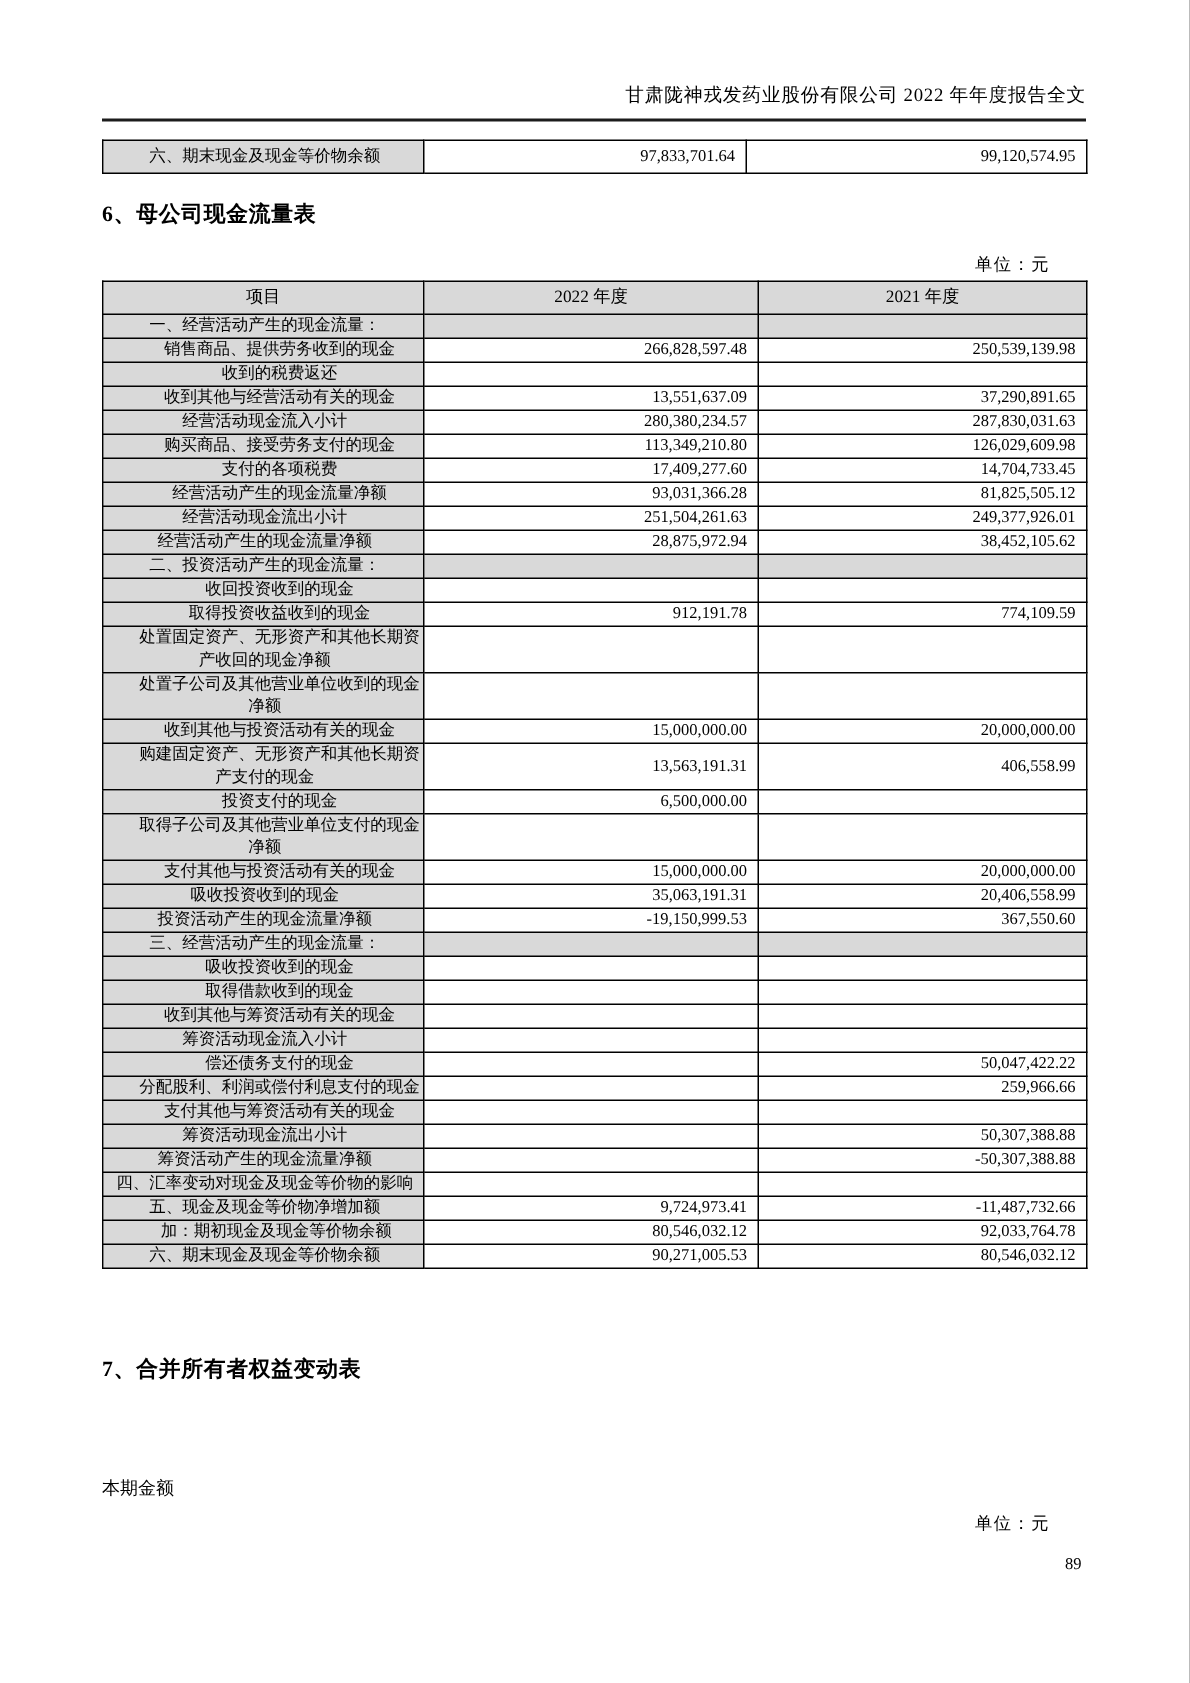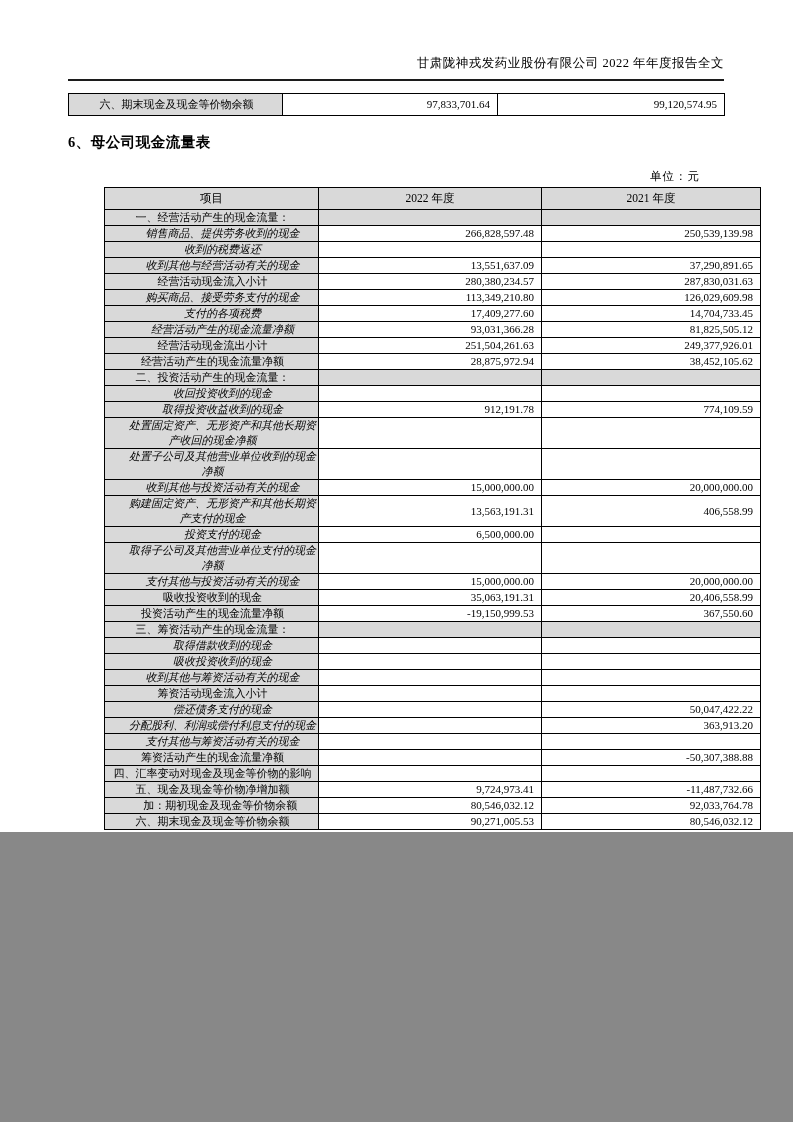--- a/index.html
+++ b/index.html
@@ -1,17 +1,17 @@
 <!DOCTYPE html>
 <html><head>
 <meta charset="utf-8">
 <style>
   html,body { margin:0; padding:0; background:#888; }
   .page {
-    position:relative; width:793px; height:832px; margin:0 auto;
+    position:relative; width:793px; height:1122px; margin:0 auto;
     background:#ffffff; color:#000;
     font-family:"Liberation Serif","DejaVu Serif",serif;
   }
   .doc-header {
     position:absolute; left:68px; width:656px; top:55px;
     text-align:right; font-size:12.5px; letter-spacing:0.5px;
     padding-bottom:7px; border-bottom:2px solid #1c1c1c;
   }
   .tbl {
     border-collapse:collapse; table-layout:fixed; width:656px;
@@ -20,25 +20,25 @@
     border:1px solid #000; font-size:11px; line-height:15px;
     font-weight:normal; overflow:hidden; vertical-align:middle;
     word-break:break-all;
   }
   .tbl thead th {
     background:#d9d9d9; text-align:center; line-height:19px; font-size:11.5px;
   }
   td.lbl { background:#d9d9d9; text-align:center; padding:0 2px 0 4px; }
   td.val { text-align:right; padding:0 7px 0 2px; background:#fff; }
   tr.section td { background:#d9d9d9; }
-  .indent { text-indent:1.8em;font-style:italic; }
+  .indent { text-indent:1.8em; }
   .indent-sm { text-indent:1.4em; }
   .fragment-table { position:absolute; left:68px; top:93px; }
   .fragment-table td { line-height:21px; }
-  .main-table { position:absolute; left:68px; top:187px;margin-left:36px; }
+  .main-table { position:absolute; left:68px; top:187px; }
   .h-section {
     position:absolute; left:68px; font-size:14.5px; font-weight:bold;
     letter-spacing:0.5px;
   }
   .h-six { top:133px; }
   .h-seven { top:903px; }
   .unit-label {
     position:absolute; right:93px; font-size:11.5px; letter-spacing:1px;
   }
   .unit-1 { top:169px; }
@@ -190,58 +190,63 @@
           <td class="lbl">吸收投资收到的现金</td>
           <td class="val">35,063,191.31</td>
           <td class="val">20,406,558.99</td>
         </tr>
         <tr>
           <td class="lbl">投资活动产生的现金流量净额</td>
           <td class="val">-19,150,999.53</td>
           <td class="val">367,550.60</td>
         </tr>
         <tr class="section">
-          <td class="lbl">三、筹资活动产生的现金流量：</td>
+          <td class="lbl">三、经营活动产生的现金流量：</td>
+          <td class="val"></td>
+          <td class="val"></td>
+        </tr>
+        <tr>
+          <td class="lbl indent">吸收投资收到的现金</td>
           <td class="val"></td>
           <td class="val"></td>
         </tr>
         <tr>
           <td class="lbl indent">取得借款收到的现金</td>
           <td class="val"></td>
           <td class="val"></td>
         </tr>
         <tr>
-          <td class="lbl indent">吸收投资收到的现金</td>
-          <td class="val"></td>
-          <td class="val"></td>
-        </tr>
-        <tr>
           <td class="lbl indent">收到其他与筹资活动有关的现金</td>
           <td class="val"></td>
           <td class="val"></td>
         </tr>
         <tr>
           <td class="lbl">筹资活动现金流入小计</td>
           <td class="val"></td>
           <td class="val"></td>
         </tr>
         <tr>
           <td class="lbl indent">偿还债务支付的现金</td>
           <td class="val"></td>
           <td class="val">50,047,422.22</td>
         </tr>
         <tr>
           <td class="lbl indent">分配股利、利润或偿付利息支付的现金</td>
           <td class="val"></td>
-          <td class="val">363,913.20</td>
+          <td class="val">259,966.66</td>
         </tr>
         <tr>
           <td class="lbl indent">支付其他与筹资活动有关的现金</td>
           <td class="val"></td>
           <td class="val"></td>
+        </tr>
+        <tr>
+          <td class="lbl">筹资活动现金流出小计</td>
+          <td class="val"></td>
+          <td class="val">50,307,388.88</td>
         </tr>
         <tr>
           <td class="lbl">筹资活动产生的现金流量净额</td>
           <td class="val"></td>
           <td class="val">-50,307,388.88</td>
         </tr>
         <tr>
           <td class="lbl">四、汇率变动对现金及现金等价物的影响</td>
           <td class="val"></td>
           <td class="val"></td>

